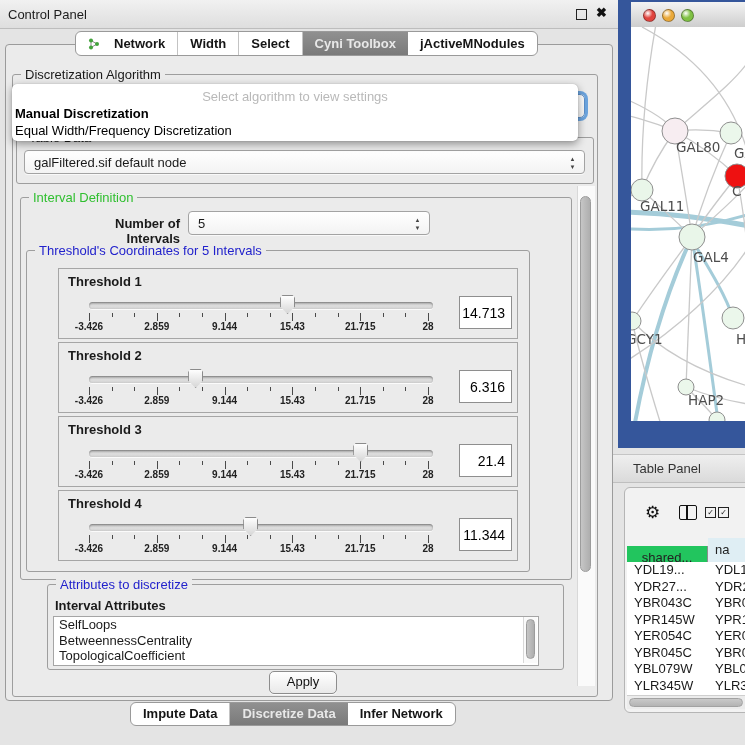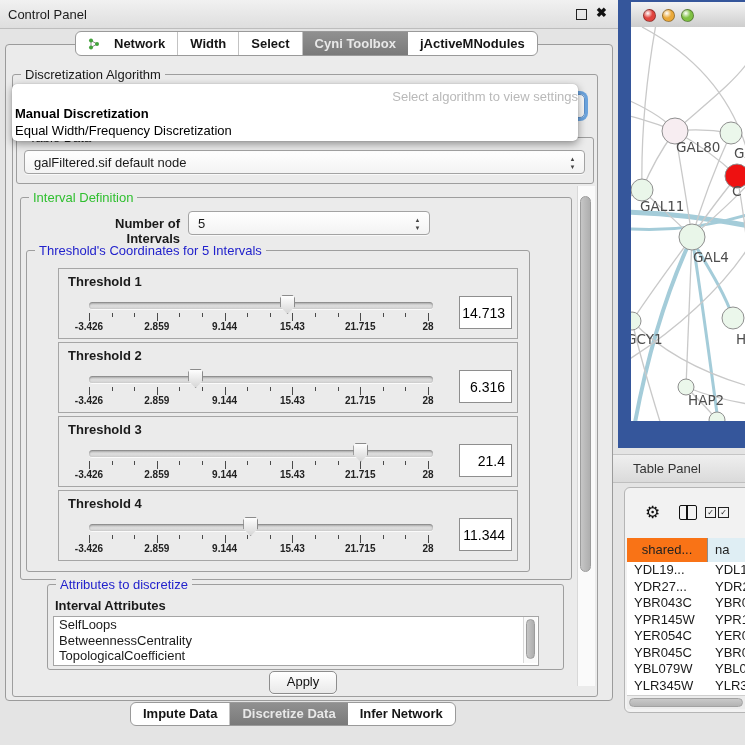--- a/index.html
+++ b/index.html
@@ -33,21 +33,21 @@
 
   .combo{background:linear-gradient(#ffffff,#f3f3f3);border:1px solid #a3a3a3;border-radius:4px;
          height:24px;line-height:24px;padding:0 22px 0 9px;box-sizing:border-box;
          box-shadow:0 1px 0 rgba(255,255,255,.7);}
   .combo .stepper{position:absolute;right:7px;top:4px;width:9px;height:16px;font-size:6px;
                   line-height:8px;color:#444;text-align:center;}
   .combo.focusring{box-shadow:0 0 0 3px #6ba3dd;border-radius:5px;border-color:#5b8fc9;}
 
   .popup{left:12px;top:84px;width:566px;height:57px;background:#ffffff;border-radius:5px;
          box-shadow:0 3px 8px rgba(0,0,0,.4),0 0 1px rgba(0,0,0,.3);z-index:50;overflow:hidden;}
-  .popup .ph{position:absolute;left:0;right:0;top:5px;text-align:right;color:#b9b9b9;}
+  .popup .ph{position:absolute;left:0;right:0;top:5px;text-align:center;color:#b9b9b9;}
   .popup .it1{position:absolute;left:3px;top:22px;font-weight:700;color:#000;}
   .popup .it2{position:absolute;left:3px;top:39px;color:#000;}
 
   
   .vtrack{background:#fafafa;border-left:1px solid #d8d8d8;}
   .vthumb{position:absolute;left:2px;width:11px;border-radius:6px;
           background:linear-gradient(90deg,#c6c6c6,#aeaeae);border:1px solid #9c9c9c;box-sizing:border-box;}
 
   
   .th-panel{position:relative;width:460px;height:71px;border:1px solid #a6a6a6;background:#ebebeb;
@@ -89,22 +89,22 @@
   .tp-title{position:absolute;left:20px;top:6px;color:#333;}
   .tp-body{left:624px;top:487px;width:130px;height:224px;background:#f2f2f2;
            border:1px solid #b5b5b5;border-radius:6px 0 0 6px;}
   .gear-icon{position:absolute;left:20px;top:14px;font-size:17px;color:#111;}
   .columns-icon{position:absolute;left:54px;top:17px;width:16px;height:13px;border:1.6px solid #111;
                 border-radius:2px;}
   .columns-icon:before{content:"";position:absolute;left:6px;top:0;width:1.6px;height:100%;background:#111;}
   .cb-icon{position:absolute;top:19px;width:9px;height:9px;border:1.2px solid #222;font-size:8px;
            line-height:9px;text-align:center;color:#222;}
   .tp-header{position:absolute;left:2px;top:50px;height:24px;display:flex;}
-  .tp-h1{width:80px;background:#f97316;border-right:1px solid #8d8d8d;text-align:center;
-         line-height:24px;color:#222;}
+  .tp-h1{width:80px;background:#22c55e;border-right:1px solid #8d8d8d;text-align:center;
+         line-height:24px;color:#222;margin-top:8px;}
   .tp-h2{width:48px;background:#dfeef4;text-align:left;padding-left:7px;line-height:24px;color:#222;}
   .tp-rows{position:absolute;left:2px;top:74px;width:128px;height:133px;background:#fff;overflow:hidden;}
   .tp-row{height:16.5px;line-height:16.5px;display:flex;}
   .tp-c1{width:79px;padding-left:7px;box-sizing:border-box;white-space:nowrap;}
   .tp-c2{width:49px;padding-left:9px;box-sizing:border-box;white-space:nowrap;overflow:hidden;}
   .hscroll{position:absolute;left:2px;top:207px;width:128px;height:13px;background:#ececec;
            border-top:1px solid #cfcfcf;}
   .hthumb{position:absolute;left:2px;top:1.5px;width:114px;height:9px;border-radius:5px;
           background:linear-gradient(#c9c9c9,#b4b4b4);border:1px solid #a2a2a2;box-sizing:border-box;}
 

